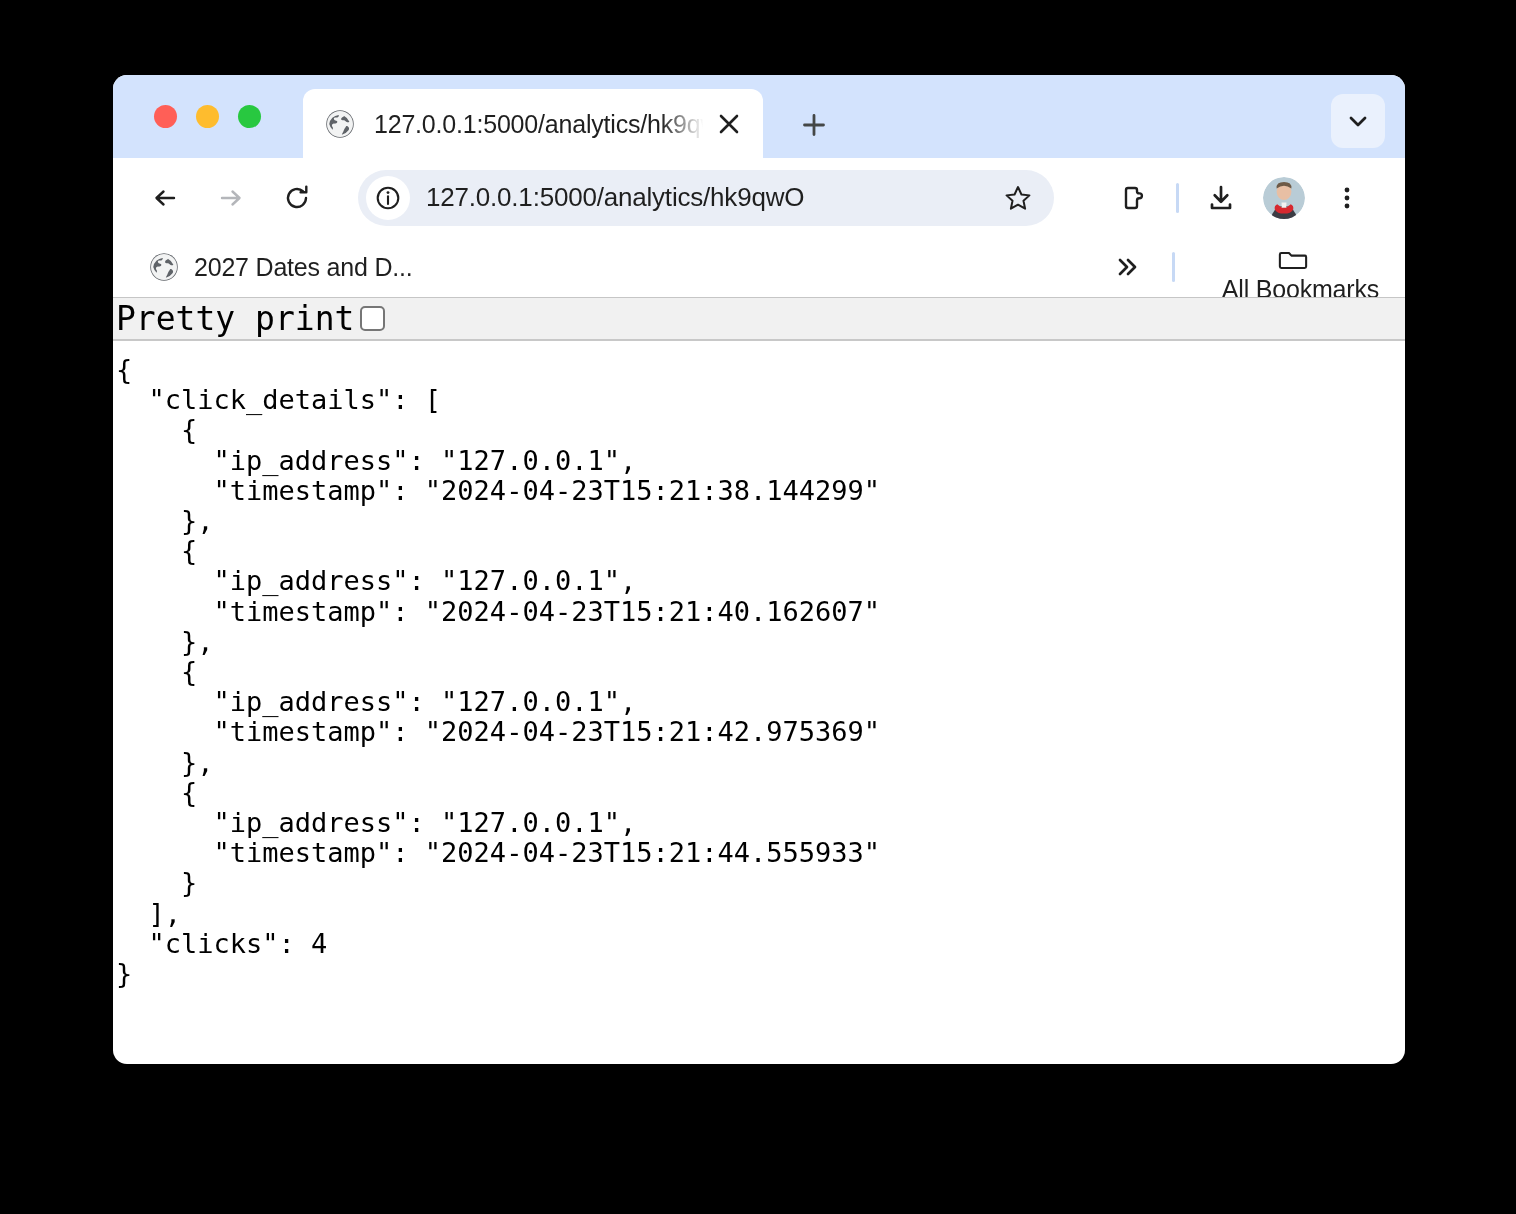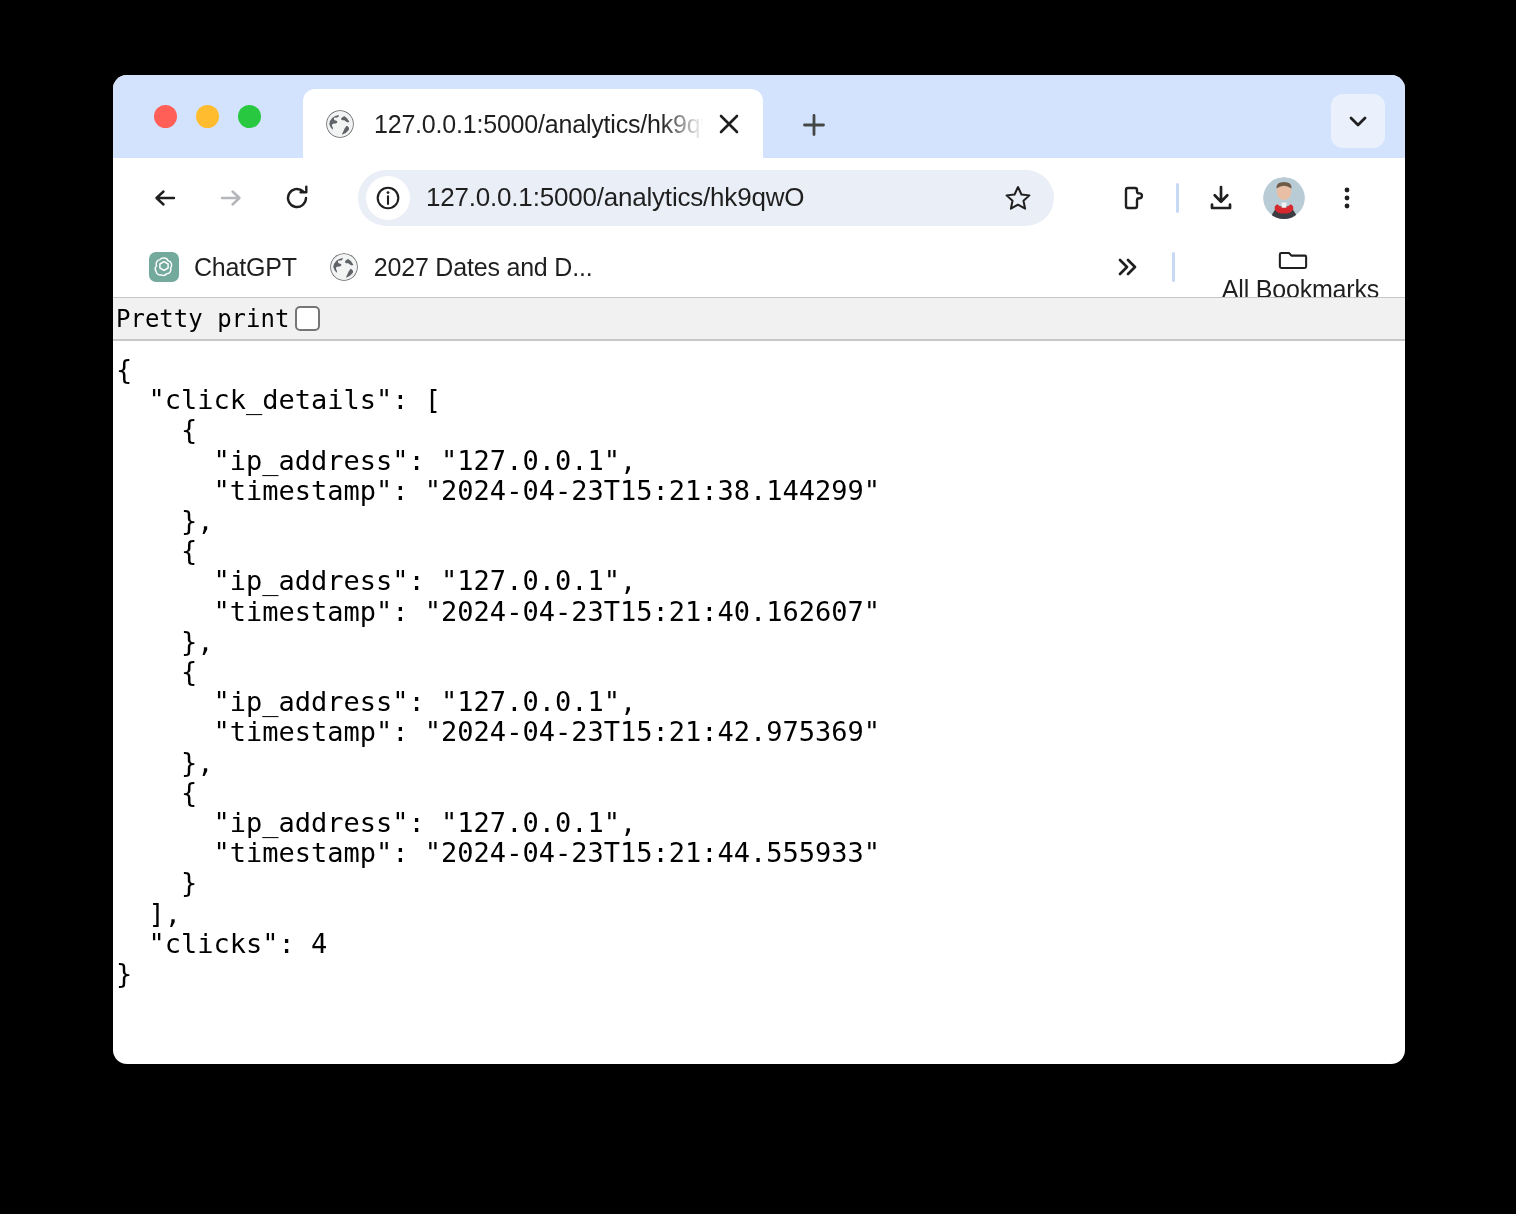--- a/index.html
+++ b/index.html
@@ -272,21 +272,21 @@
   #pretty-print-bar {
     height: 43px;
     background: #f1f1f1;
     border-bottom: 2px solid #c8c8c8;
     display: flex;
     align-items: center;
     padding-left: 3px;
   }
   #pretty-print-label {
     font-family: "DejaVu Sans Mono", "Liberation Mono", monospace;
-    font-size: 24px;
+    font-size: 33px;
     color: #000000;
     letter-spacing: 0px;
   }
   #pretty-print-checkbox {
     width: 25px; height: 25px;
     border: 2px solid #767676;
     border-radius: 5px;
     background: #ffffff;
     margin-left: 6px;
     flex: 0 0 auto;
@@ -413,29 +413,20 @@
           <circle cx="13" cy="5" r="2.4" fill="#1f1f1f"></circle>
           <circle cx="13" cy="13" r="2.4" fill="#1f1f1f"></circle>
           <circle cx="13" cy="21" r="2.4" fill="#1f1f1f"></circle>
         </svg>
       </span>
     </div>
   </div>
 
   <div id="bookmarks-bar">
 
-    <div class="bookmark">
-      <span class="bookmark-icon">
-        <svg width="30" height="30" viewBox="0 0 30 30">
-          <rect x="0" y="0" width="30" height="30" rx="7" fill="#74aa9c"></rect>
-          <path d="M15 6.1 a4.3 4.3 0 0 1 4.0 2.7 a4.3 4.3 0 0 1 2.6 7.1 a4.3 4.3 0 0 1 -3.9 5.9 a4.3 4.3 0 0 1 -5.4 1.1 a4.3 4.3 0 0 1 -5.2 -3.6 a4.3 4.3 0 0 1 0.5 -5.5 a4.3 4.3 0 0 1 3.4 -6.2 a4.3 4.3 0 0 1 4.0 -1.5 z M15 9.6 l4.1 2.4 v4.0 L15 18.4 l-4.1 -2.4 v-4.0 z" fill="none" stroke="#ffffff" stroke-width="1.45" stroke-linejoin="round"></path>
-        </svg>
-      </span>
-      <span class="bookmark-label">ChatGPT</span>
-    </div>
 
 
     <div class="bookmark">
       <span class="bookmark-icon">
         <svg width="30" height="30" viewBox="0 0 24 24">
           <circle cx="12" cy="12" r="11" fill="#5f6368"></circle>
           <path d="M12 1.6a10.4 10.4 0 0 0-10.4 10.4A10.4 10.4 0 0 0 12 22.4 10.4 10.4 0 0 0 22.4 12 10.4 10.4 0 0 0 12 1.6zm-1.1 3.1c.5.9-.2 1.6-1 2-.9.4-1.6-.2-2.4.3-.8.5-.3 1.5.3 1.9.7.4 1.7.2 2 1.1.3.9-.6 1.4-1.3 1.6-.9.2-1.9-.1-2.6.6-.6.6-.4 1.6.1 2.2.5.6.4 1.4.1 2.1A8.6 8.6 0 0 1 3.4 12a8.6 8.6 0 0 1 7.5-7.3zm4.4.8a8.6 8.6 0 0 1 4.2 4.6c-.6.5-1.5.5-2.2.2-.8-.3-1.3-1.1-2.1-1.3-.8-.2-1.8.2-2.2-.6-.4-.8.3-1.5.9-1.9.5-.3 1-.7 1.4-1zm1.6 8.2c.9-.1 1.8.4 2.2 1.2.3.7.1 1.5-.3 2.1a8.6 8.6 0 0 1-5.3 3.5c.1-.9.7-1.6 1.1-2.4.4-.8.5-1.7 1-2.4.3-.6.8-1.1 1.3-2z" fill="#ffffff" opacity="0.92"></path>
         </svg>
       </span>
       <span class="bookmark-label">2027 Dates and D...</span>

